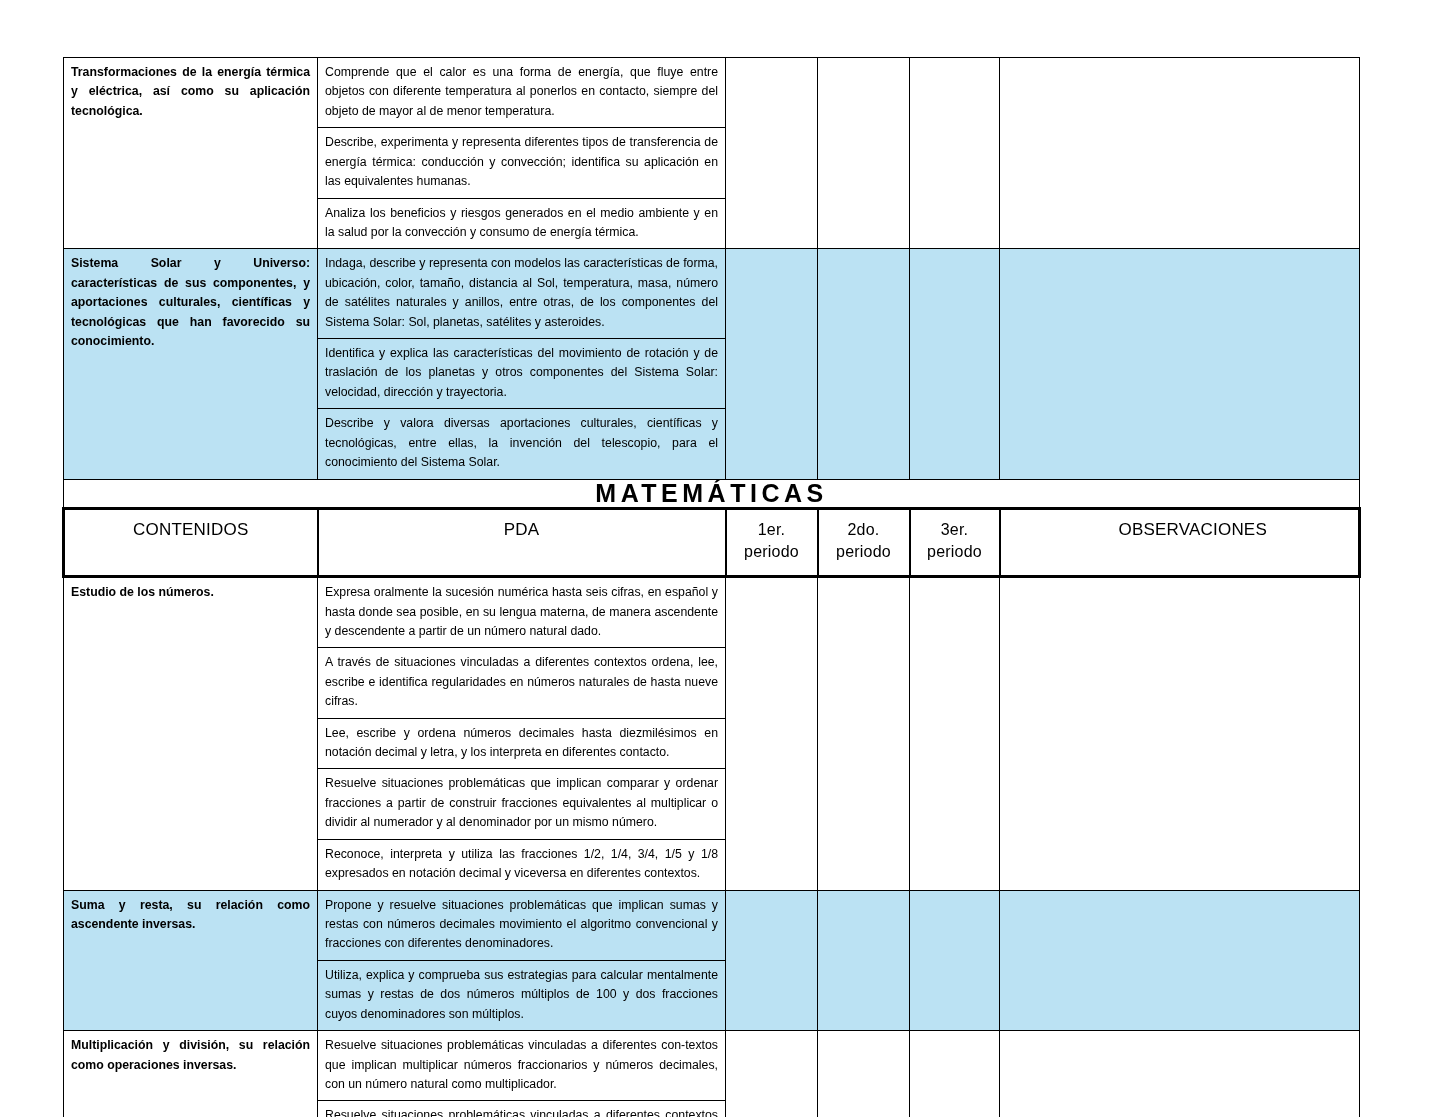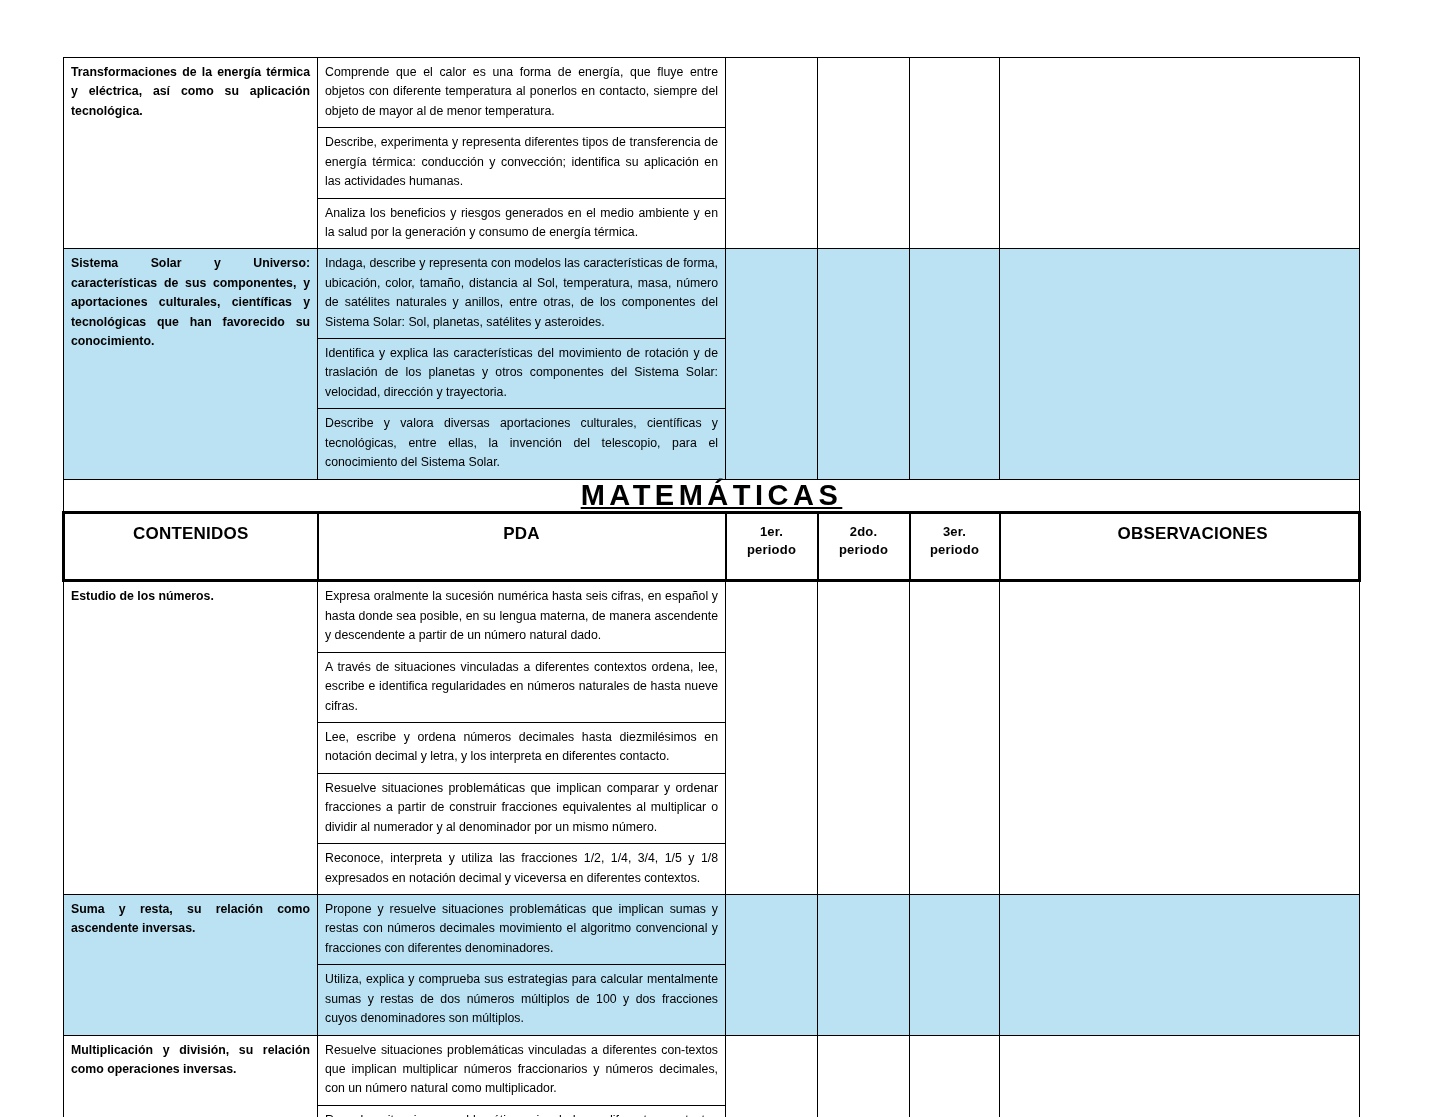--- a/index.html
+++ b/index.html
@@ -82,51 +82,50 @@
   td.subject-banner {
     border-top-width: 3px;
     border-bottom-width: 3px;
     border-left-width: 3px;
     border-right-width: 3px;
     text-align: center;
     padding: 6px 0 8px 0;
     background: #ffffff;
   }
   .subject-title {
-    font-size: 29px;
+    font-size: 25px;
     font-weight: bold;
     letter-spacing: 4.5px;
     font-family: "Liberation Sans", sans-serif;
     line-height: 1.1;
-    text-decoration: underline;
   }
 
   
   tr.head-row > td {
     border-top-width: 3px;
     border-bottom-width: 3px;
     border-left-width: 2px;
     border-right-width: 2px;
     text-align: center;
     vertical-align: top;
     background: #ffffff;
     padding-top: 9px;
     height: 56px;
   }
   tr.head-row > td.frame-left  { border-left-width: 3px; }
   tr.head-row > td.frame-right { border-right-width: 3px; padding-left: 27px; }
 
   .head-label {
     font-size: 17px;
-    font-weight: bold;
+    font-weight: normal;
     letter-spacing: 0.2px;
     line-height: 1.35;
   }
   .head-label.small {
-    font-size: 13px;
+    font-size: 16px;
   }
 
   
   .period-line { display: block; }
 
   
   td.sec-top { border-top-width: 2px; margin-top: 36px; }
 </style>
 </head>
 <body>
@@ -152,26 +151,26 @@
           <td class="frame-top">
             <div class="cell-pad txt">Comprende que el calor es una forma de energía, que fluye entre objetos con diferente temperatura al ponerlos en contacto, siempre del objeto de mayor al de menor temperatura.</div>
           </td>
           <td rowspan="3" class="frame-top"></td>
           <td rowspan="3" class="frame-top"></td>
           <td rowspan="3" class="frame-top"></td>
           <td rowspan="3" class="frame-top frame-right"></td>
         </tr>
         <tr>
           <td>
-            <div class="cell-pad txt">Describe, experimenta y representa diferentes tipos de transferencia de energía térmica: conducción y convección; identifica su aplicación en las actividades humanas.</div>
-          </td>
-        </tr>
-        <tr>
-          <td>
-            <div class="cell-pad txt">Analiza los beneficios y riesgos generados en el medio ambiente y en la salud por la generación y consumo de energía térmica.</div>
+            <div class="cell-pad txt">Describe, experimenta y representa diferentes tipos de transferencia de energía térmica: conducción y convección; identifica su aplicación en las equivalentes humanas.</div>
+          </td>
+        </tr>
+        <tr>
+          <td>
+            <div class="cell-pad txt">Analiza los beneficios y riesgos generados en el medio ambiente y en la salud por la convección y consumo de energía térmica.</div>
           </td>
         </tr>
 
         <tr class="blue">
           <td rowspan="3" class="blue frame-left sec-top">
             <div class="cell-pad txt bold">Sistema Solar y Universo: características de sus componentes, y aportaciones culturales, científicas y tecnológicas que han favorecido su conocimiento.</div>
           </td>
           <td class="blue sec-top">
             <div class="cell-pad txt">Indaga, describe y representa con modelos las características de forma, ubicación, color, tamaño, distancia al Sol, temperatura, masa, número de satélites naturales y anillos, entre otras, de los componentes del Sistema Solar: Sol, planetas, satélites y asteroides.</div>
           </td>

